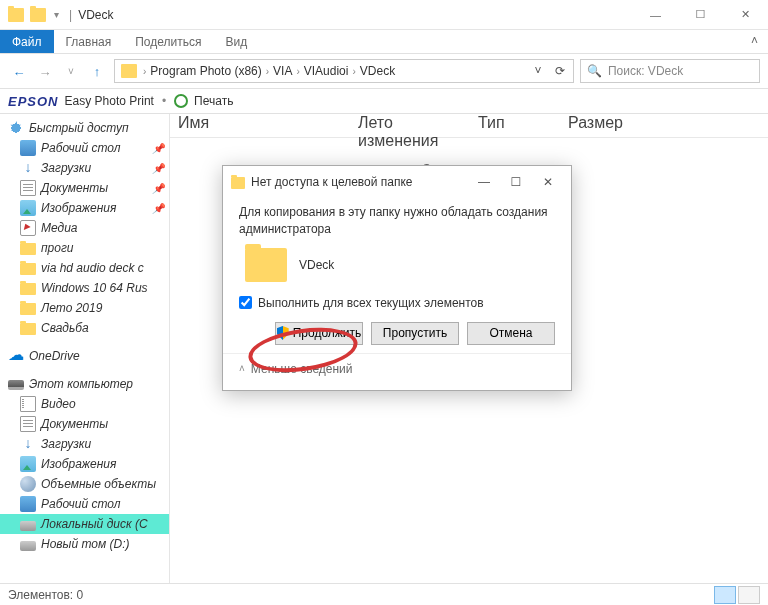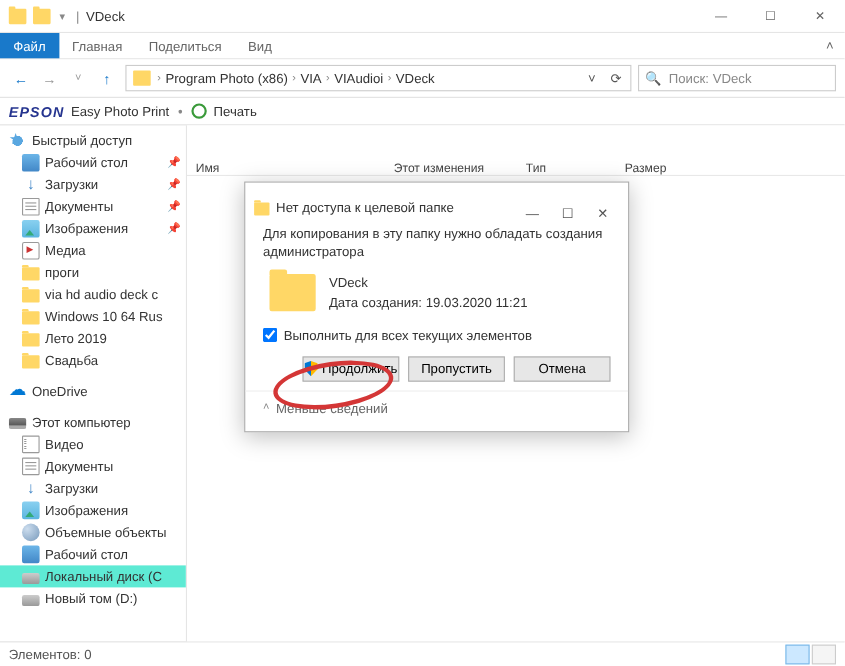--- a/index.html
+++ b/index.html
@@ -31,21 +31,21 @@
 .search-box { width:180px; border:1px solid #ccc; height:24px; display:flex; align-items:center; padding:0 6px; color:#888; gap:6px; }
 .search-box .mag { color:#888; }
 
 .epson-bar { height:26px; border-top:1px solid #e1e1e1; border-bottom:1px solid #e1e1e1; display:flex; align-items:center; padding:0 8px; color:#333; font-size:12px; gap:6px; }
 .epson-logo { color:#25348f; font-weight:bold; font-style:italic; letter-spacing:1px; font-size:13px; }
 .epson-bar .dot { color:#888; margin:0 2px; }
 .print-icon { width:14px; height:14px; border-radius:50%; border:2px solid #3a9a3a; display:inline-block; position:relative; }
 
 .main { display:flex; height: calc(605px - 30px - 24px - 34px - 26px - 22px); }
 .sidebar { width:170px; border-right:1px solid #e5e5e5; overflow:hidden; padding-top:4px; }
-.tree-item { display:flex; align-items:center; padding:2px 4px 2px 20px; height:20px; color:#333; font-size:12px; white-space:nowrap; overflow:hidden; text-overflow:ellipsis; gap:5px; }
+.tree-item { display:flex; align-items:center; padding:2px 4px 2px 20px; height:20px; color:#333; font-size:12px; white-space:nowrap; overflow:hidden; text-overflow:ellipsis; gap:5px;font-style:italic; }
 .tree-item.lvl0 { padding-left:8px; }
 .tree-item.lvl1 { }
 .tree-item.sel { background:#5eead4; }
 .tree-item.spacer { height:8px; }
 .ico { width:16px; height:16px; display:inline-block; flex-shrink:0; }
 .ico-star { background: radial-gradient(circle,#5aa7e0 40%,transparent 42%); position:relative; }
 .ico-star::after{content:'★';color:#5aa7e0;font-size:14px;position:absolute;top:-2px;left:0;}
 .ico-desktop { background:linear-gradient(#6bb5e8,#4287c7); border-radius:2px; }
 .ico-download::after { content:'↓'; color:#4287c7; font-weight:bold; font-size:14px; display:block; text-align:center; line-height:14px; }
 .ico-doc { background:#fff; border:1px solid #999; border-radius:1px; position:relative; }
@@ -58,32 +58,32 @@
 .ico-folder::before{content:'';position:absolute;top:-2px;left:0;width:6px;height:2px;background:#ffd766;border-radius:1px 1px 0 0;}
 .ico-onedrive::after { content:'☁'; color:#0078d4; font-size:16px; line-height:14px; }
 .ico-pc { background:linear-gradient(#888,#555); border-radius:2px; height:10px; margin-top:2px; border-bottom:3px solid #aaa; }
 .ico-video { background:#fff;border:1px solid #999;border-radius:1px;position:relative; }
 .ico-video::after{content:'';position:absolute;top:2px;bottom:2px;left:1px;width:2px;background:repeating-linear-gradient(#999 0 1px,transparent 1px 2px);}
 .ico-music::after{content:'♪';color:#4287c7;font-size:14px;line-height:14px;}
 .ico-3d { background:radial-gradient(circle at 30% 30%,#cde,#79b); border-radius:50%; }
 .ico-disk { background:linear-gradient(#ccc,#999); border-radius:2px; height:10px; margin-top:3px; }
 
 .content { flex:1; background:#fff; position:relative; }
-.col-headers { display:flex; border-bottom:1px solid #e8e8e8; height:24px; align-items:flex-end; color:#444; font-size:11px;margin-top:22px; }
+.col-headers { display:flex; border-bottom:1px solid #e8e8e8; height:24px; align-items:flex-start; color:#444; font-size:16px; }
 .col { padding:0 8px; border-right:1px solid transparent; }
 .empty-msg { text-align:center; color:#666; padding:24px 0; font-size:12px; }
 
 .statusbar { height:22px; border-top:1px solid #e1e1e1; display:flex; align-items:center; padding:0 8px; color:#555; font-size:12px; }
 .view-toggle { margin-left:auto; display:flex; gap:2px; }
 .view-btn { width:22px; height:18px; border:1px solid #ccc; background:#f5f5f5; }
 .view-btn.active { background:#cce8ff; border-color:#7ab8e8; }
 
 
 .dialog { position:absolute; left:222px; top:165px; width:350px; background:#fff; border:1px solid #aaa; box-shadow:0 4px 20px rgba(0,0,0,.25); z-index:100; }
-.dlg-title { height:30px; display:flex; padding:16px 8px; font-size:12px; color:#333; }
+.dlg-title { height:30px; display:flex; align-items:center; padding:16px 8px; font-size:12px; color:#333; }
 .dlg-title .ico-folder { width:14px; margin-right:6px; }
 .dlg-controls { margin-left:auto; display:flex; gap:2px; }
 .dlg-ctrl { width:30px; height:24px; display:flex; align-items:center; justify-content:center; color:#555; font-size:12px; }
 .dlg-body { padding:6px 16px 14px; }
 .dlg-msg { color:#333; font-size:12px; line-height:1.4; margin-bottom:10px; }
 .dlg-folder { display:flex; gap:12px; align-items:center; margin-bottom:14px; padding-left:6px; }
 .big-folder { width:42px; height:34px; background:#ffd766; border-radius:2px; position:relative; }
 .big-folder::before { content:''; position:absolute; top:-4px; left:0; width:16px; height:5px; background:#ffd766; border-radius:2px 2px 0 0; }
 .dlg-folder-info { font-size:12px; color:#333; line-height:1.5; }
 .dlg-check { display:flex; align-items:center; gap:6px; margin-bottom:12px; font-size:12px; color:#333; }
@@ -255,21 +255,21 @@
           <span class="ico ico-disk"></span>
           <span>Новый том (D:)</span>
         </div>
       </div>
     <div class="tree-item spacer"></div>
     <div class="tree-item lvl0"></div>
   </div>
   <div class="content">
     <div class="col-headers">
       <div class="col" style="width:180px;">Имя</div>
-      <div class="col" style="width:120px;">Этот изменения</div>
+      <div class="col" style="width:120px;">Лето изменения</div>
       <div class="col" style="width:90px;">Тип</div>
       <div class="col" style="width:80px;">Размер</div>
     </div>
     <div class="empty-msg">Эта папка пуста.</div>
   </div>
 </div>
 
 <div class="statusbar">
   <span>Элементов: 0</span>
   <div class="view-toggle">
@@ -287,21 +287,20 @@
       <div class="dlg-ctrl">☐</div>
       <div class="dlg-ctrl">✕</div>
     </div>
   </div>
   <div class="dlg-body">
     <div class="dlg-msg">Для копирования в эту папку нужно обладать создания администратора</div>
     <div class="dlg-folder">
       <div class="big-folder"></div>
       <div class="dlg-folder-info">
         <div>VDeck</div>
-        <div>Дата создания: 19.03.2020 11:21</div>
       </div>
     </div>
     <label class="dlg-check">
       <input type="checkbox" checked="" style="">
       <span>Выполнить для всех текущих элементов</span>
     </label>
     <div class="dlg-buttons">
       <div class="dlg-btn">
           <span class="shield"></span>
           <span>Продолжить</span>

